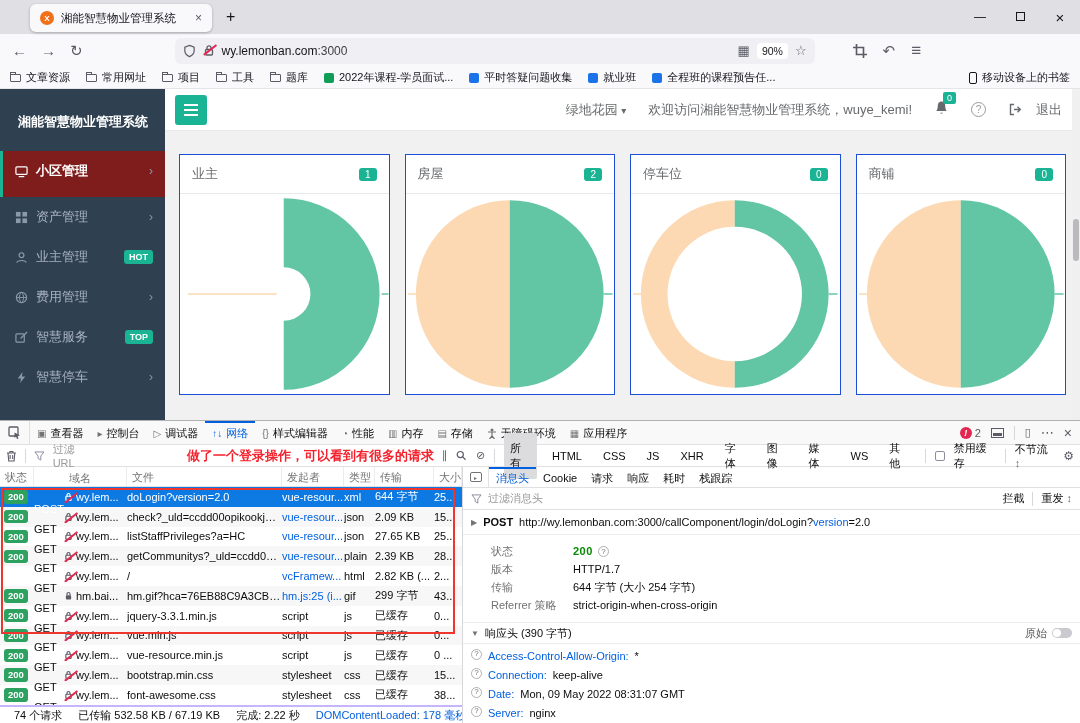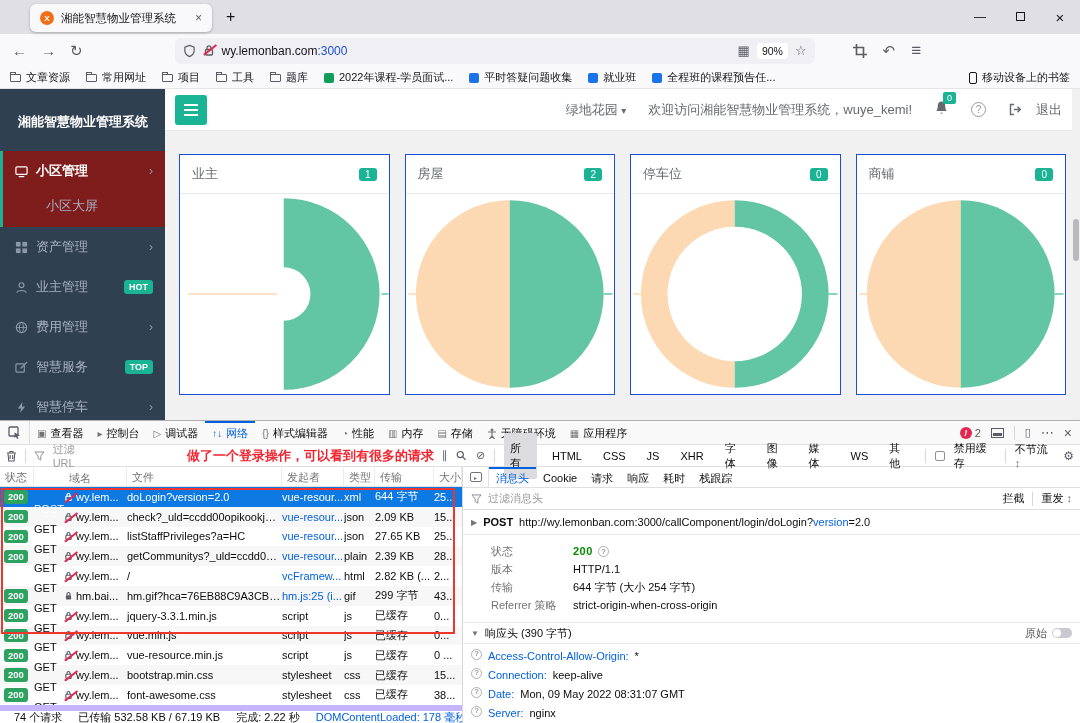--- a/index.html
+++ b/index.html
@@ -15,21 +15,21 @@
   .newtab { font-size:16px; color:#15141a; margin-left:14px; }
   .win-controls { margin-left:auto; display:flex; align-items:center; gap:0; }
   .win-controls span { width:40px; text-align:center; font-size:12px; color:#15141a; }
   .win-box { display:inline-block; width:9px; height:9px; border:1.2px solid #15141a; }
 
   
   .navbar { height:33px; display:flex; align-items:center; padding:0 12px; gap:14px; background:#f9f9fb; }
   .nav-ic { font-size:15px; color:#5b5b66; }
   .urlbar { flex:1; height:26px; margin-left:78px; background:#f0f0f4; border-radius:6px; display:flex; align-items:center; padding:0 8px; gap:7px; max-width:640px; }
   .url-text { font-size:12px; flex:1; }
-  .url-port { color:#1d4ed8; }
+  .url-port { color:#404040; }
   .zoom-pill { background:#fff; border-radius:4px; font-size:10.5px; padding:2px 5px; }
   .slash { position:relative; display:inline-flex; }
   .slash::after { content:''; position:absolute; left:-1px; top:5px; width:16px; height:1.6px; background:#e22850; transform:rotate(-38deg); }
   .nav-right { display:flex; align-items:center; gap:16px; margin-left:24px; }
 
   
   .bookmarks { height:22px; display:flex; align-items:center; gap:16px; padding:0 10px; font-size:11px; background:#f9f9fb; border-bottom:1px solid #e4e4e9; }
   .bm { display:flex; align-items:center; gap:5px; white-space:nowrap; }
   .folder { width:11px; height:8px; border:1px solid #5b5b66; border-radius:1px; position:relative; }
   .folder::before { content:''; position:absolute; top:-3px; left:-1px; width:4px; height:2px; border:1px solid #5b5b66; border-bottom:none; }
@@ -104,21 +104,21 @@
   .c-method { width:30px; flex:none; overflow:hidden;margin-top:24px; }
   .c-domain { width:63px; flex:none; display:flex; align-items:center; gap:3px; overflow:hidden;text-align:center; }
   .c-file { width:155px; flex:none; overflow:hidden; text-overflow:ellipsis; }
   .c-init { width:62px; flex:none; overflow:hidden; }
   .c-type { width:31px; flex:none; overflow:hidden; }
   .c-trans { width:59px; flex:none; overflow:hidden; }
   .c-size { flex:1; overflow:hidden; }
   .pill { display:inline-block; background:#2da160; color:#fff; font-weight:bold; font-size:9.5px; padding:1px 4px; border-radius:3px; line-height:1.2; }
   .lnk { color:#0060df; }
   .redbox { position:absolute; left:1px; top:21px; width:454px; height:146px; border:2px solid #ee352e; pointer-events:none; z-index:5; }
-  .nstatus { height:18px; border-top:6px solid #c4b5fd; display:flex; align-items:center; padding:0 6px; gap:8px; flex:none; white-space:nowrap; overflow:hidden; }
+  .nstatus { height:18px; border-top:2px solid #c4b5fd; display:flex; align-items:center; padding:0 6px; gap:8px; flex:none; white-space:nowrap; overflow:hidden; }
   .nstatus .dv { width:1px; height:12px; background:#d7d7db; }
   .blue { color:#0060df; }
 
   .details { flex:1; display:flex; flex-direction:column; overflow:hidden; }
   .detail-tabs { height:21px; border-bottom:1px solid #e0e0e2; display:flex; align-items:stretch; flex:none; }
   .collapse { width:26px; border-right:1px solid #e0e0e2; display:flex; align-items:center; justify-content:center; }
   .colbox { width:12px; height:10px; border:1px solid #737373; border-radius:2px; font-size:6px; color:#737373; display:flex; align-items:center; justify-content:center; }
   .detail-filter { height:22px; border-bottom:1px solid #e0e0e2; display:flex; align-items:center; gap:6px; padding:0 8px; flex:none; }
   .df-right { margin-left:auto; display:flex; align-items:center; gap:8px; }
   .req-line { height:25px; display:flex; align-items:center; gap:6px; padding:0 8px; border-bottom:1px solid #ececec; flex:none; white-space:nowrap; overflow:hidden; }
@@ -231,21 +231,20 @@
     <div class="brand">湘能智慧物业管理系统</div>
     <div class="menu-active">
       <div class="mi">
         <svg class="sic" viewBox="0 0 14 14">
             <rect x="1" y="2" width="12" height="8" rx="1" fill="none" stroke="#fff" stroke-width="1.3"></rect>
             <line x1="4" y1="12.5" x2="10" y2="12.5" stroke="#fff" stroke-width="1.3"></line>
           </svg>
         <b style="font-weight:bold">小区管理</b>
         <span class="chev">›</span>
       </div>
-      <div class="sub">小区大屏</div>
     </div>
     <div class="mi">
       <svg class="sic" viewBox="0 0 14 14">
           <rect x="1" y="1" width="5" height="5" fill="#8b98a8"></rect>
           <rect x="8" y="1" width="5" height="5" fill="#8b98a8"></rect>
           <rect x="1" y="8" width="5" height="5" fill="#8b98a8"></rect>
           <rect x="8" y="8" width="5" height="5" fill="#8b98a8"></rect>
         </svg>
       <span>资产管理</span>
       <span class="chev">›</span>
@@ -746,21 +745,21 @@
         <span><span>http://wy.lemonban.com:3000/callComponent/login/doLogin?</span><span class="lnk">version</span><span>=2.0</span></span>
       </div>
       <div class="summary">
         <div class="srow">
             <span class="lab">状态</span>
             <span class="s200">200</span>
             <span class="qcirc">?</span>
           </div>
         <div class="srow">
             <span class="lab">版本</span>
-            <span>HTTP/1.1</span>
+            <span>HTTP/1.7</span>
           </div>
         <div class="srow">
             <span class="lab">传输</span>
             <span>644 字节 (大小 254 字节)</span>
           </div>
         <div class="srow">
             <span class="lab">Referrer 策略</span>
             <span>strict-origin-when-cross-origin</span>
           </div>
       </div>

